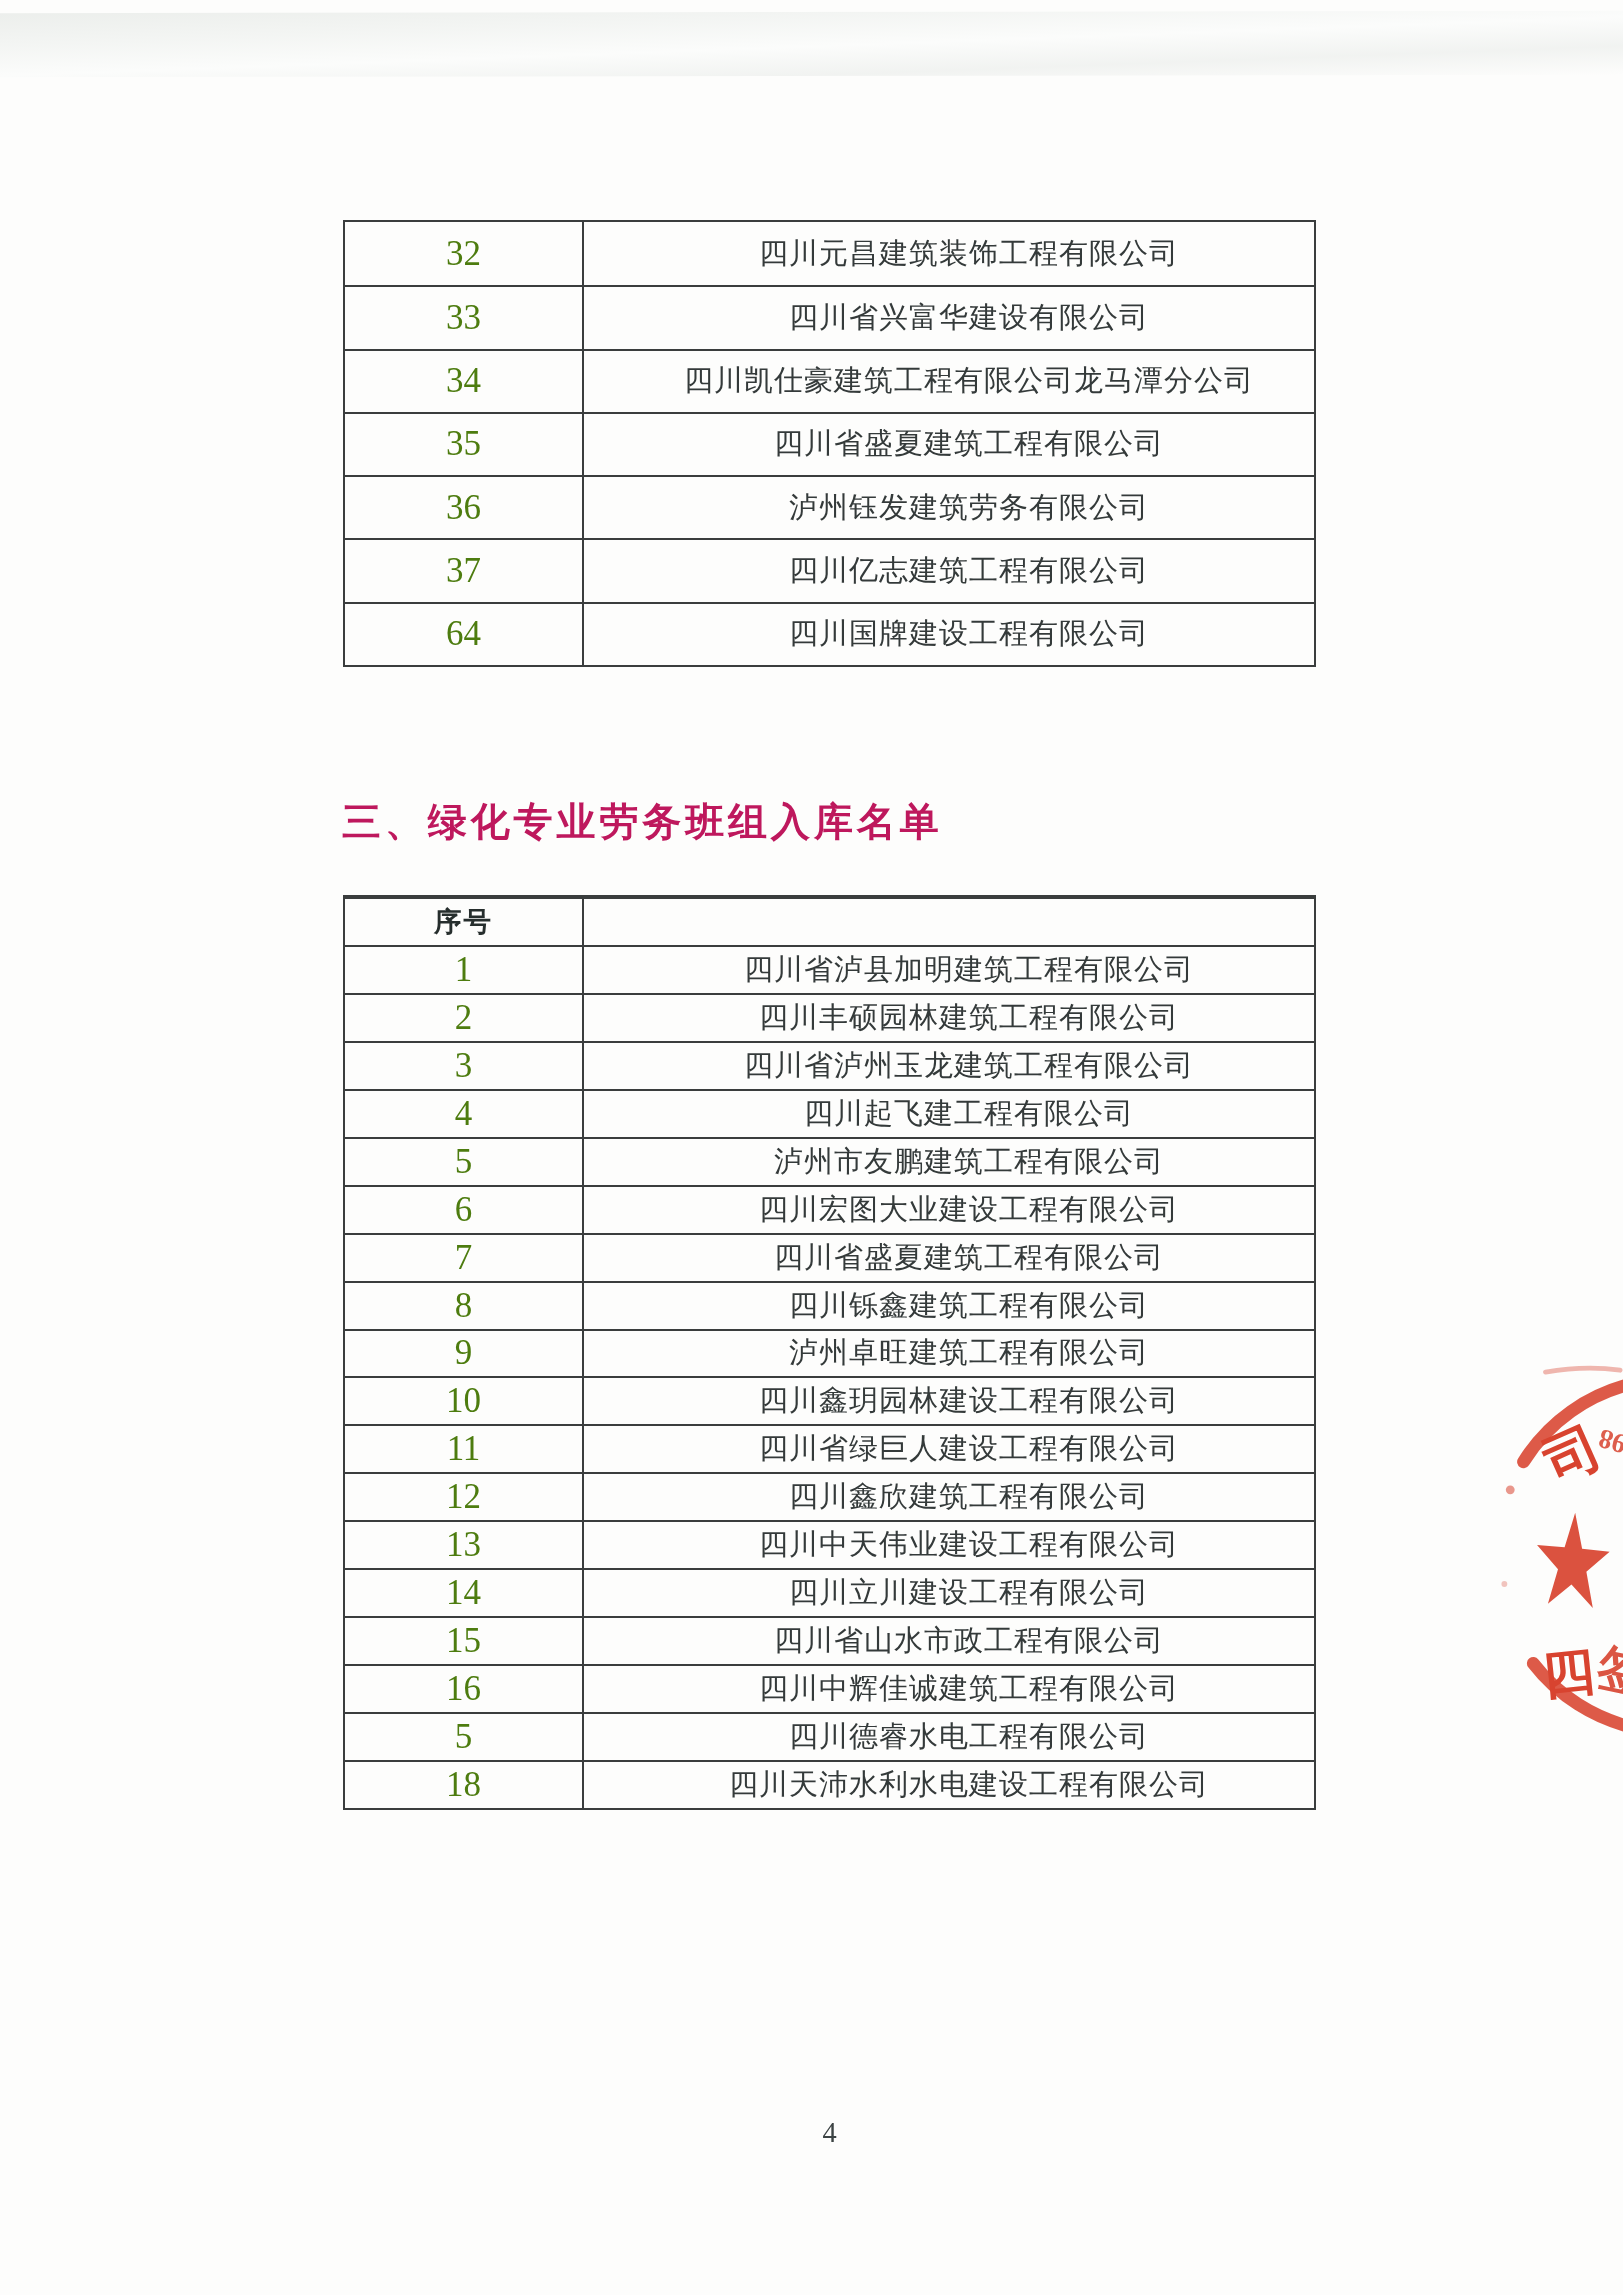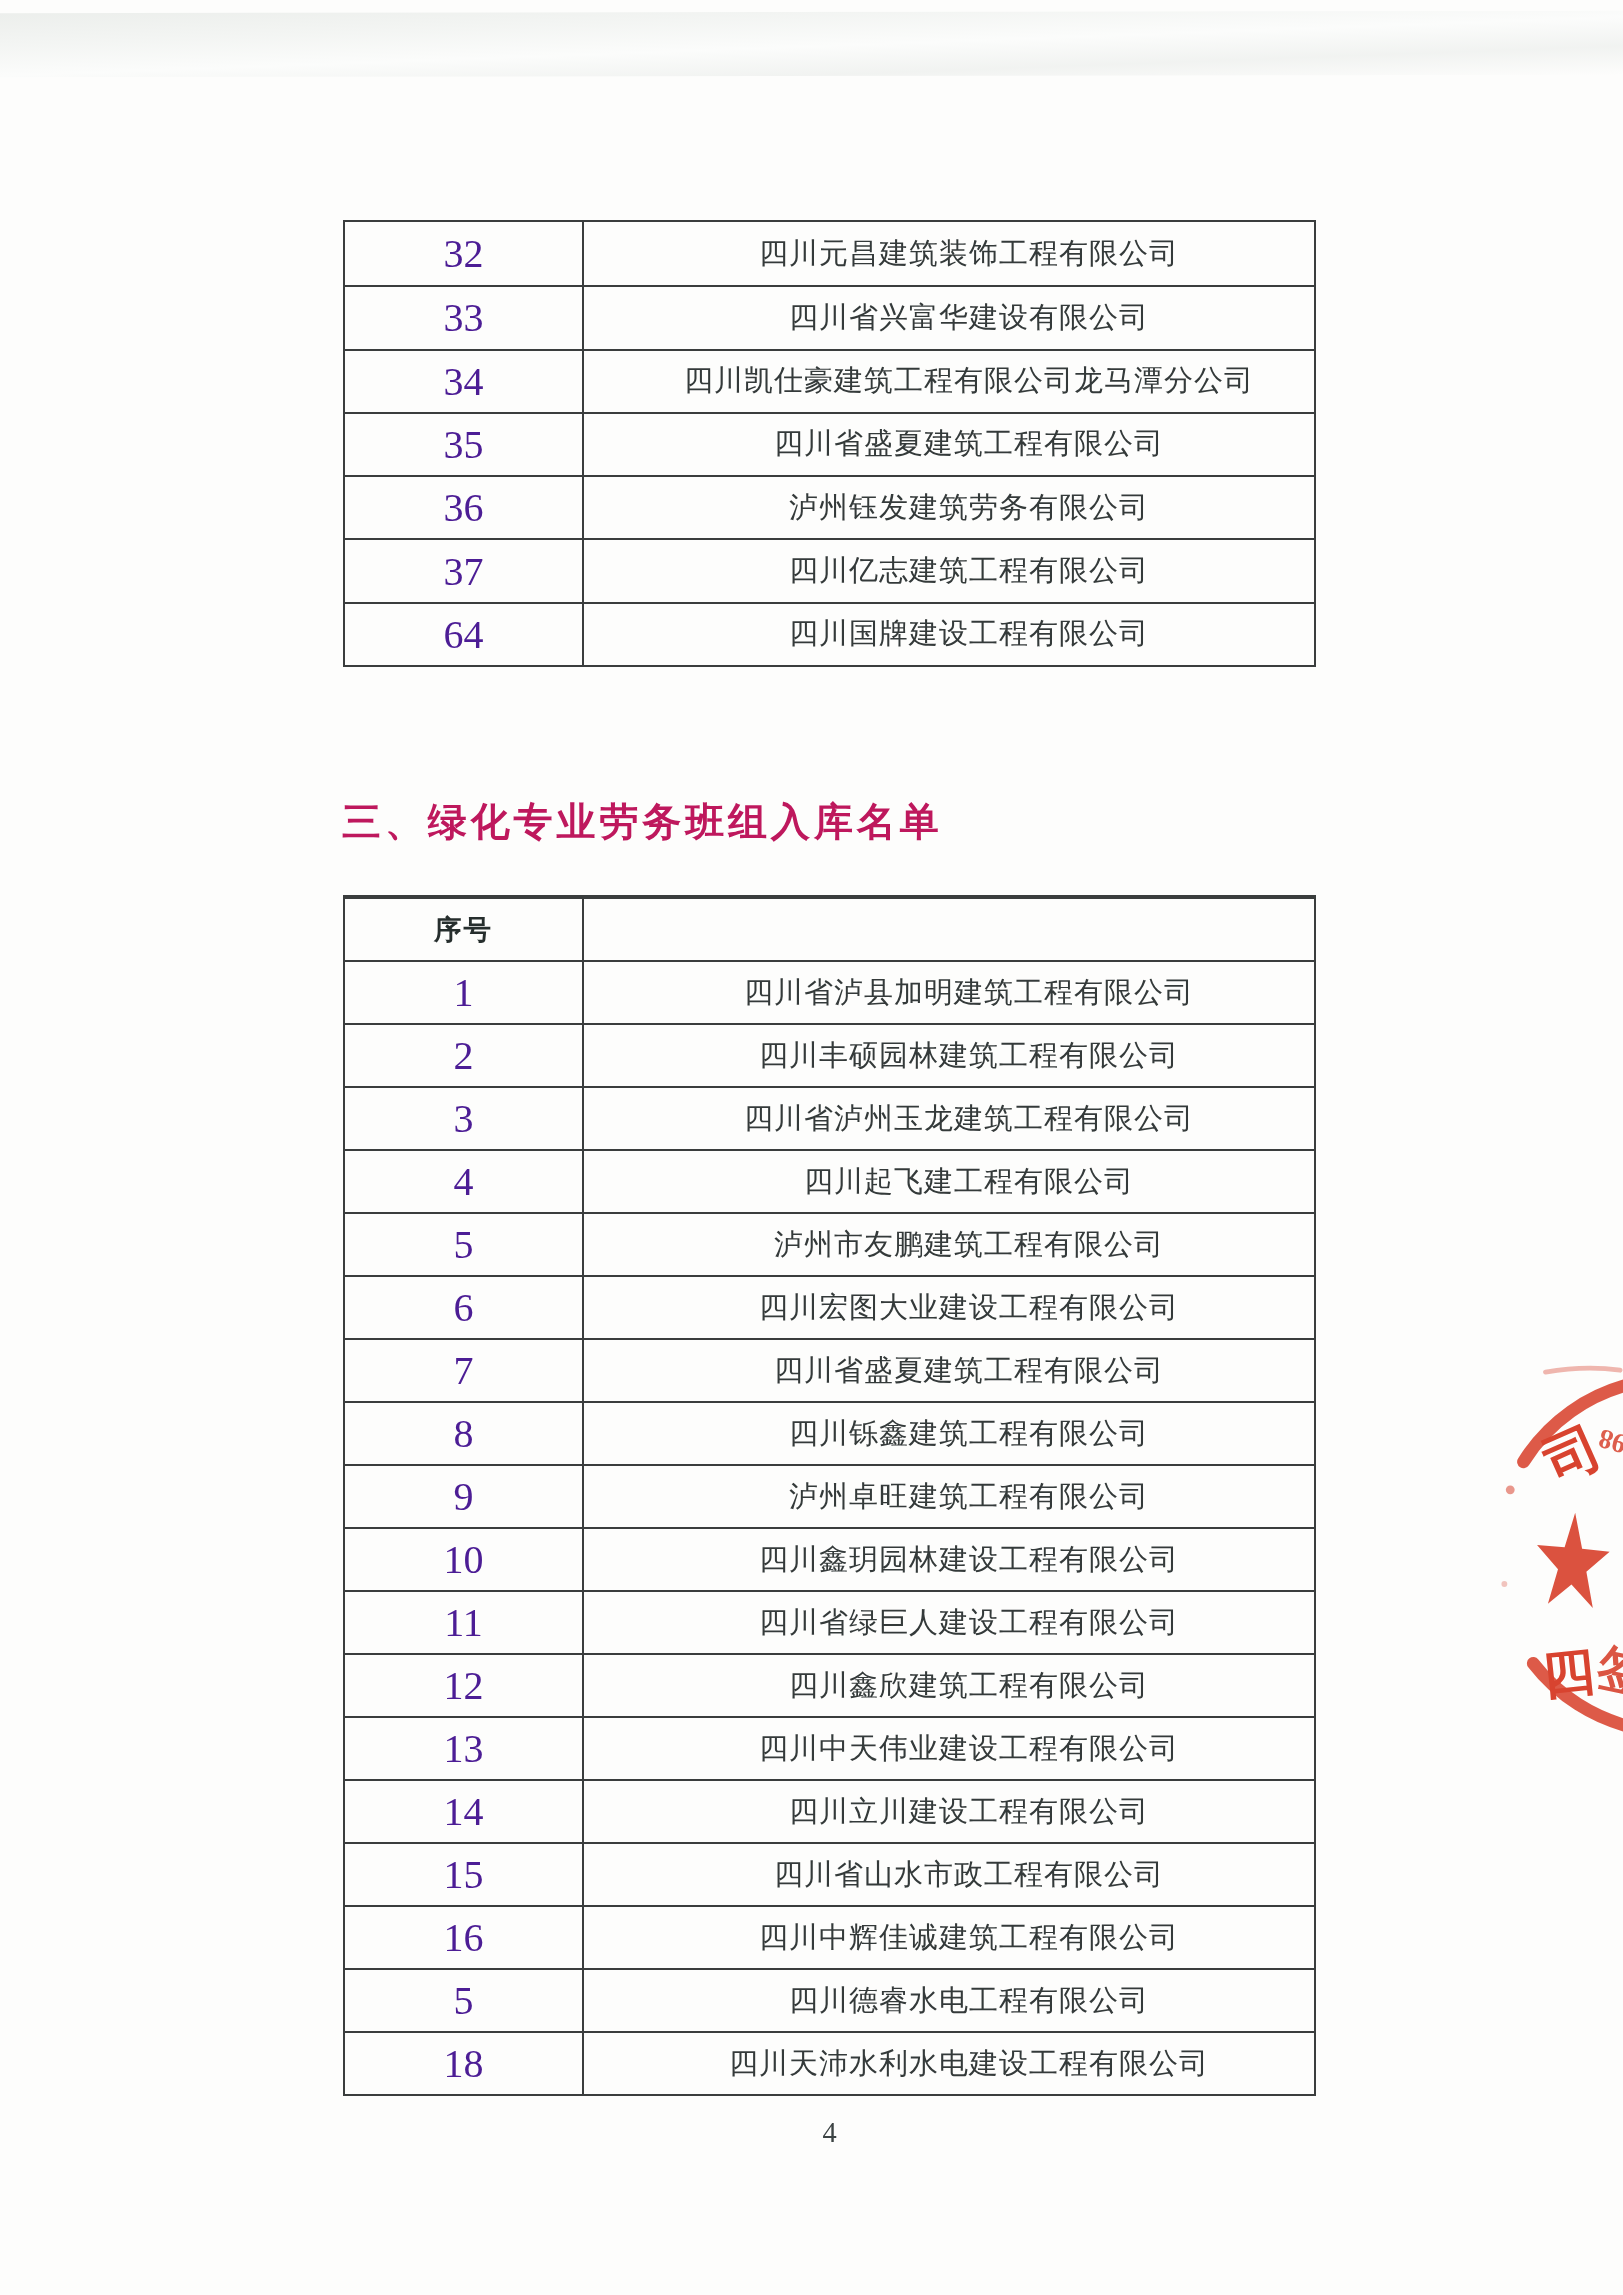--- a/index.html
+++ b/index.html
@@ -19,32 +19,32 @@
     transform:rotate(-.08deg);
   }
   .tbl{
     position:absolute;left:343px;width:973px;
     border:2.9px solid #3a3d3d;
     box-sizing:border-box;
     display:grid;
     background:#fdfdfc;
   }
   #table1{top:220px;height:447px;grid-template-rows:repeat(7,1fr);}
-  #table2{top:895px;height:1201px;grid-template-rows:repeat(19,1fr);}
+  #table2{top:895px;height:915px;grid-template-rows:repeat(19,1fr);}
   .rows{display:contents;}
   .trow{
     display:grid;grid-template-columns:239px 1fr;
     border-top:2px solid #3a3d3d;
     min-height:0;
   }
   #table1 .rows > .trow:first-child{border-top:none;}
   .cell{display:flex;align-items:center;justify-content:center;overflow:hidden;}
   .cell.no{
     border-right:2px solid #3a3d3d;
-    font-size:40px;color:#4c1d95;
+    font-size:35px;color:#4d7c0f;
     font-family:"Liberation Serif","DejaVu Serif",serif;
   }
   .cell.name{
     font-size:29px;letter-spacing:1px;color:#343a3a;padding-left:40px;
   }
   .thead{
     display:grid;grid-template-columns:239px 1fr;
   }
   .thead .cell{
     font-family:"Liberation Sans","DejaVu Sans",sans-serif;

